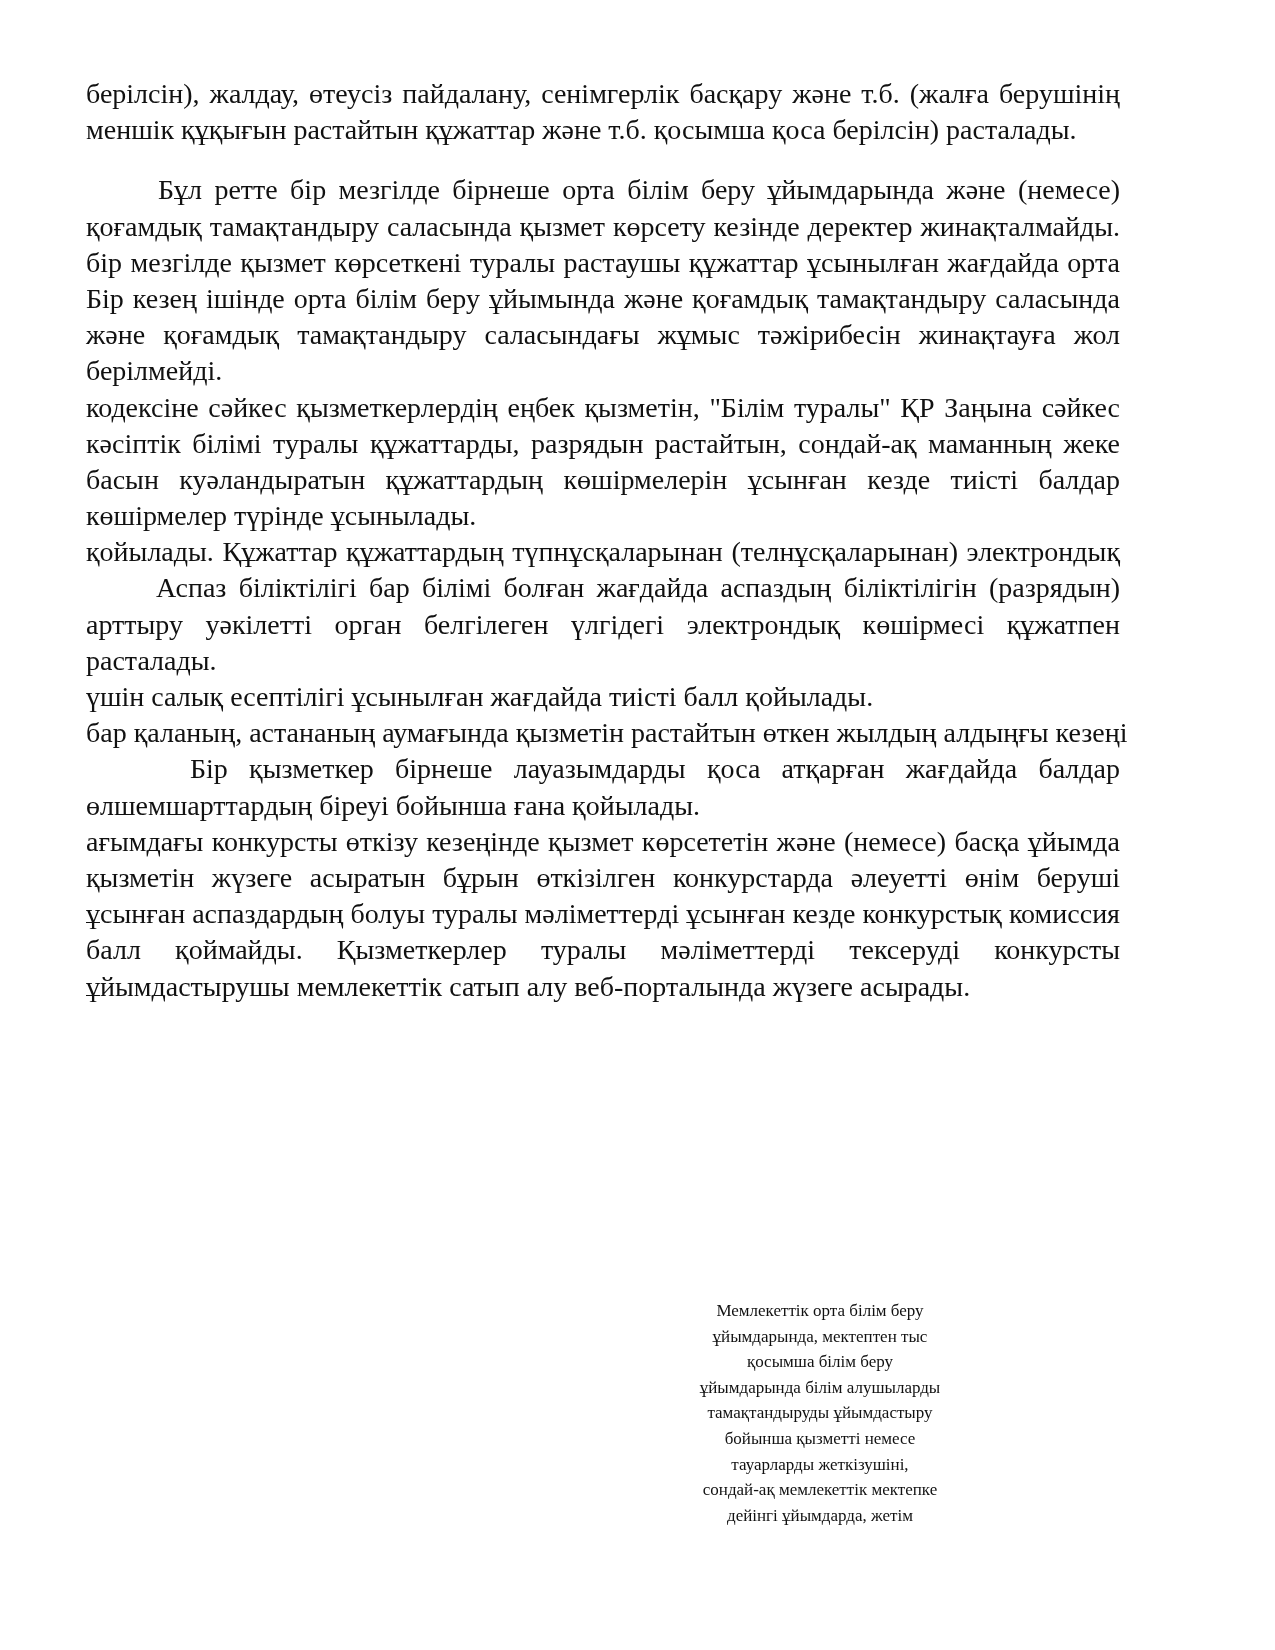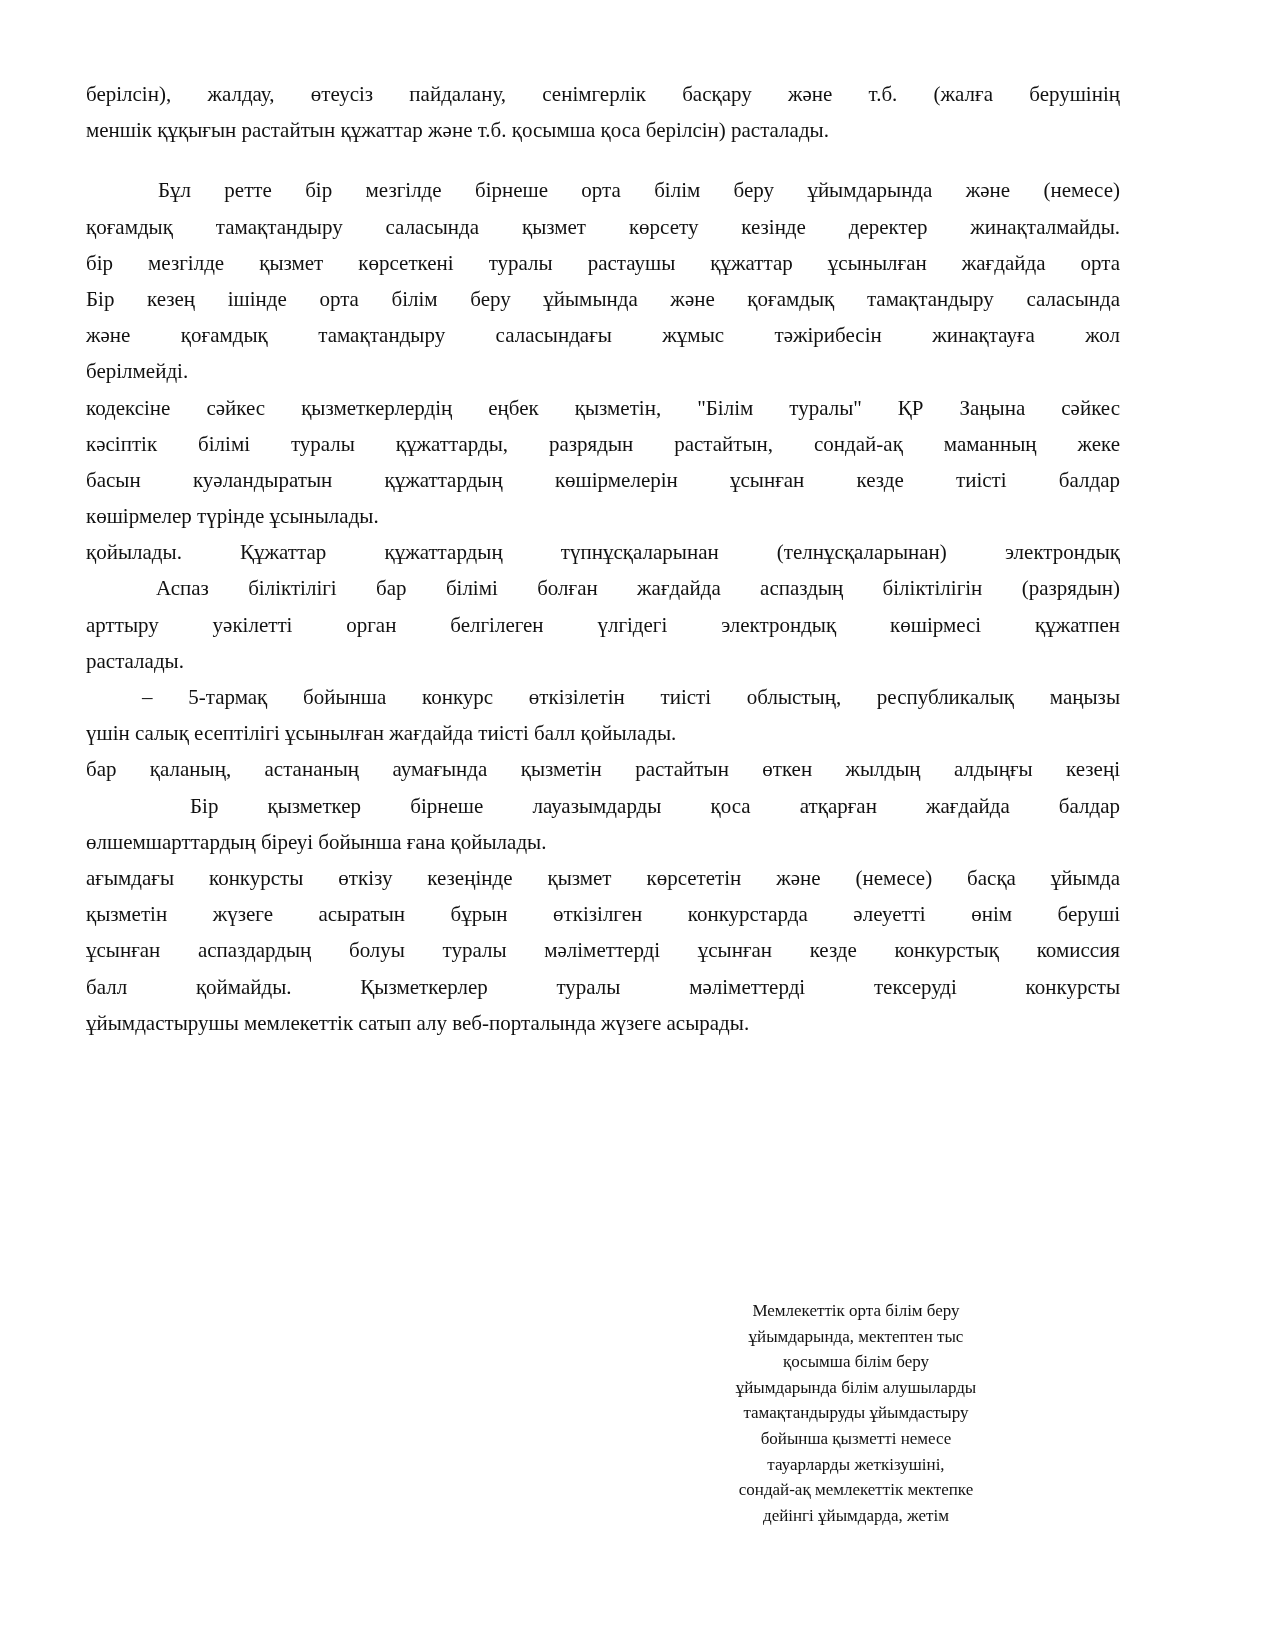--- a/index.html
+++ b/index.html
@@ -16,40 +16,40 @@
       color: #111111;
     }
     .page {
       position: absolute;
       left: 86px;
       top: 76px;
       width: 1034px;
     }
     .line {
       display: block;
-      font-size: 21px;
+      font-size: 28px;
       line-height: 36.2px;
       height: 36.2px;
       white-space: nowrap;
       text-align: justify;
       text-align-last: justify;
       letter-spacing: 0;
     }
     .line.last {
       text-align-last: left;
     }
     .ind1 { padding-left: 72px; margin-top: 24px; }
     .ind2 { padding-left: 56px; }
     .ind3 { padding-left: 70px; }
     .ind4 { padding-left: 48px; }
     .ind5 { padding-left: 104px; }
     .ind6 { padding-left: 64px; }
     .sidenote {
       position: absolute;
-      left: 716px;
+      left: 680px;
       top: 1298px;
       width: 280px;
       text-align: center;
       font-size: 17px;
       line-height: 25.6px;
       color: #111111;
     }
     .sidenote .snline {
       display: block;
       white-space: nowrap;
@@ -83,21 +83,20 @@
   </div>
 
   <div>
     <span class="line ind3">Аспаз біліктілігі бар білімі болған жағдайда аспаздың біліктілігін (разрядын)</span>
     <span class="line">арттыру уәкілетті орган белгілеген үлгідегі электрондық көшірмесі құжатпен</span>
     <span class="line last">расталады.</span>
   </div>
 
 
   <div>
-    <span class="line ind2">– 5-тармақ бойынша конкурс өткізілетін тиісті облыстың, республикалық маңызы</span>
     <span class="line last">үшін салық есептілігі ұсынылған жағдайда тиісті балл қойылады.</span>
     <span class="line">бар қаланың, астананың аумағында қызметін растайтын өткен жылдың алдыңғы кезеңі</span>
   </div>
 
   <div>
     <span class="line ind5">Бір қызметкер бірнеше лауазымдарды қоса атқарған жағдайда балдар</span>
     <span class="line last">өлшемшарттардың біреуі бойынша ғана қойылады.</span>
   </div>
 
   <div>

